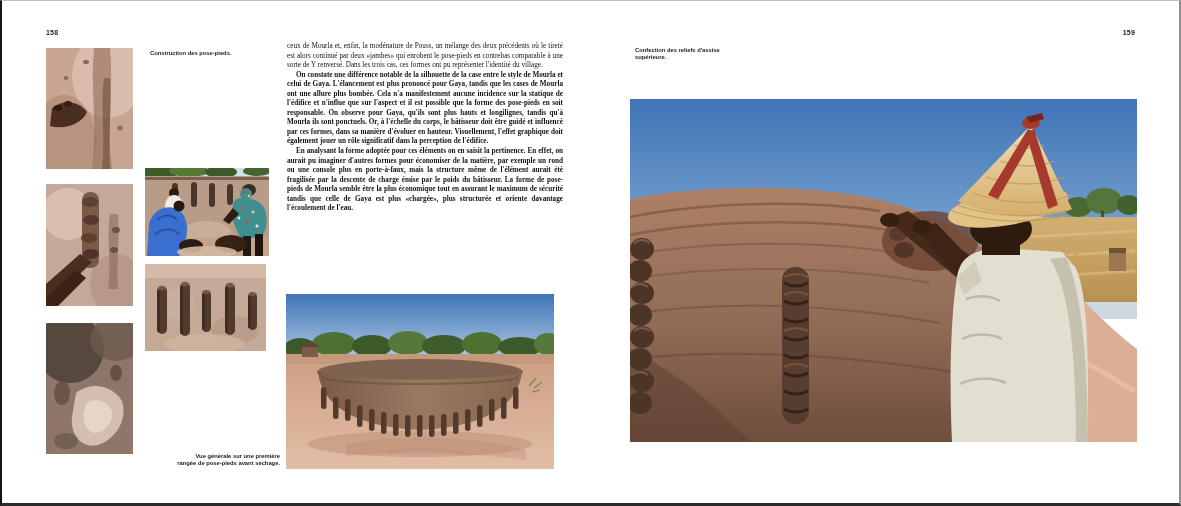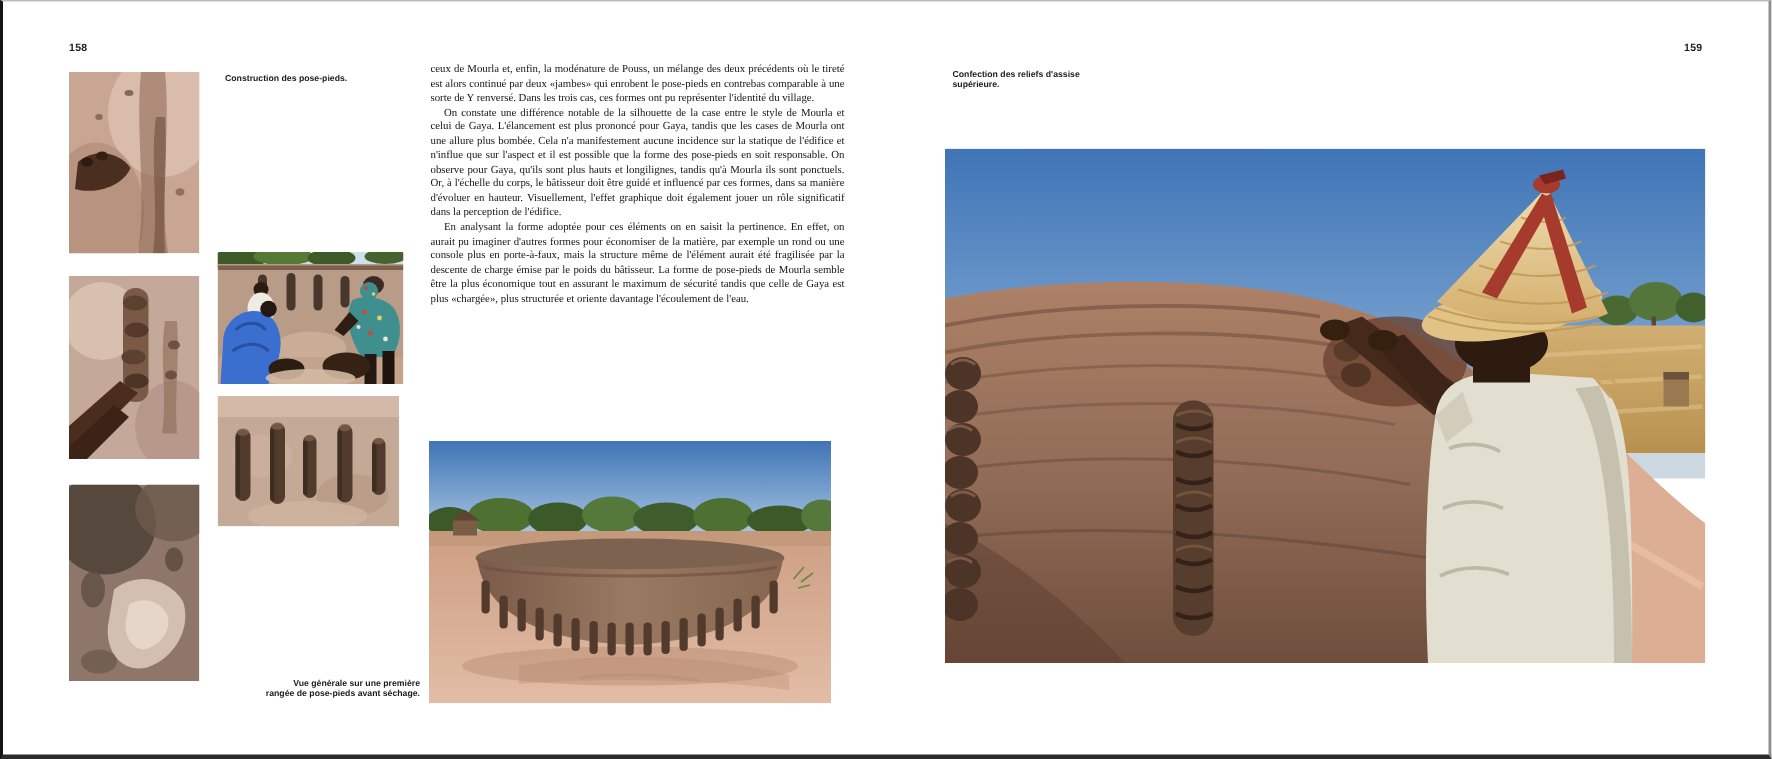--- a/index.html
+++ b/index.html
@@ -11,21 +11,21 @@
     font-family:"Liberation Sans",sans-serif;color:var(--ink,#1c1c1c);
   }
   .abs{position:absolute;}
   .pagenum{font-size:7px;font-weight:bold;letter-spacing:.2px;}
   .caption{font-size:5.8px;line-height:7.4px;font-weight:600;color:#1b1b1b;}
   .bodycol{
     font-family:"Liberation Serif",serif;font-size:7.2px;line-height:9.55px;
     text-align:justify;color:#141414;
   }
   .bodycol p{margin:0;}
-  .bodycol p.ind{text-indent:9px;}
+  .bodycol p.ind{text-indent:9px;font-weight:bold;}
   figure{margin:0;padding:0;}
   .ph{position:absolute;overflow:hidden;}
   .ph svg{display:block;width:100%;height:100%;}
   .right-align{text-align:right;}
 </style>
 </head>
 <body>
 
 <div class="spread">
 

